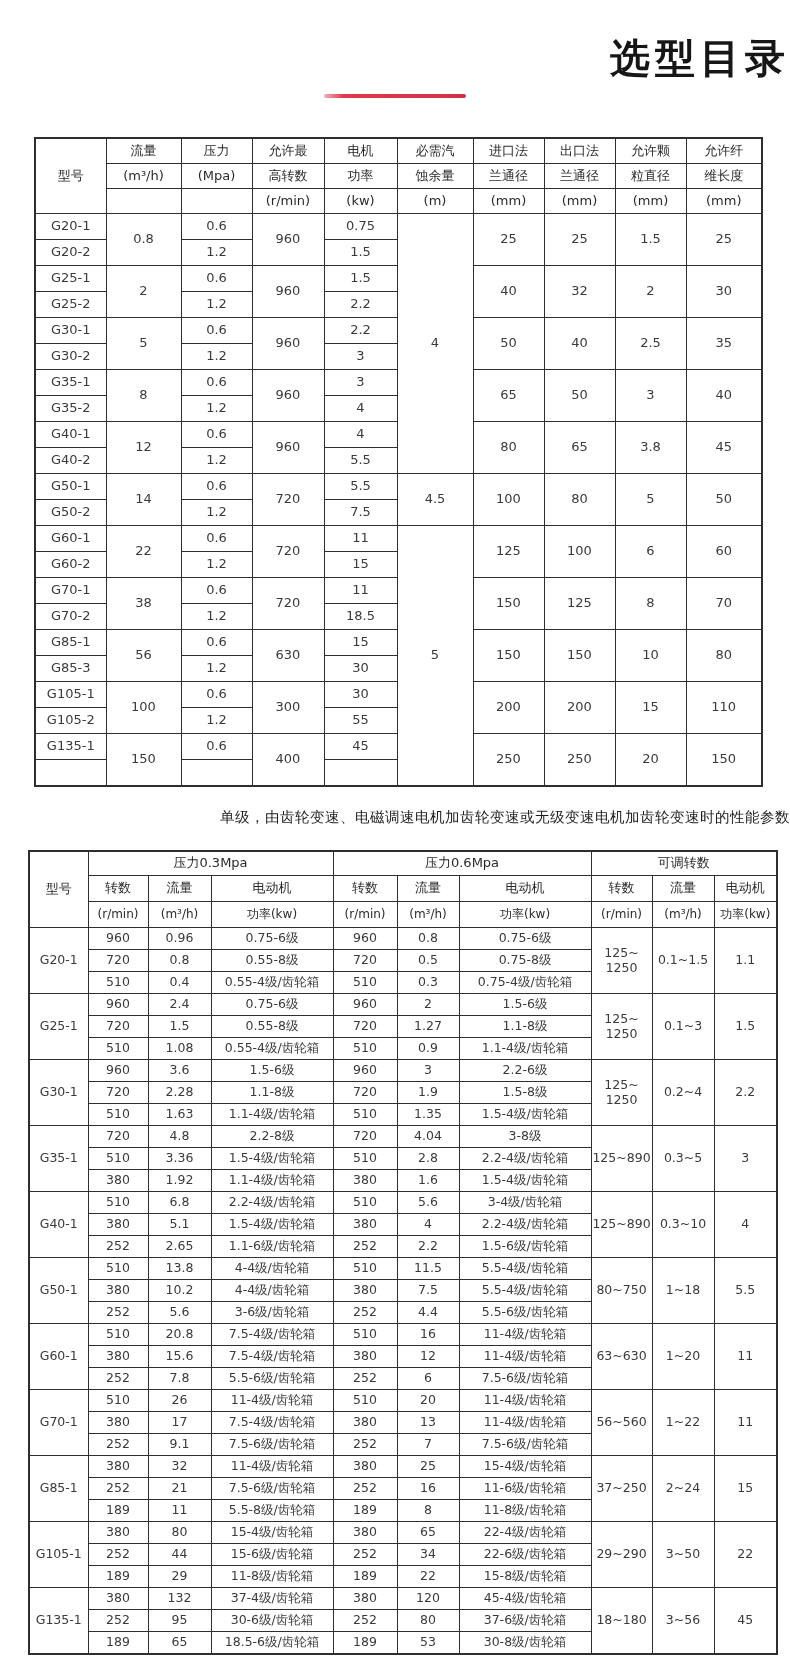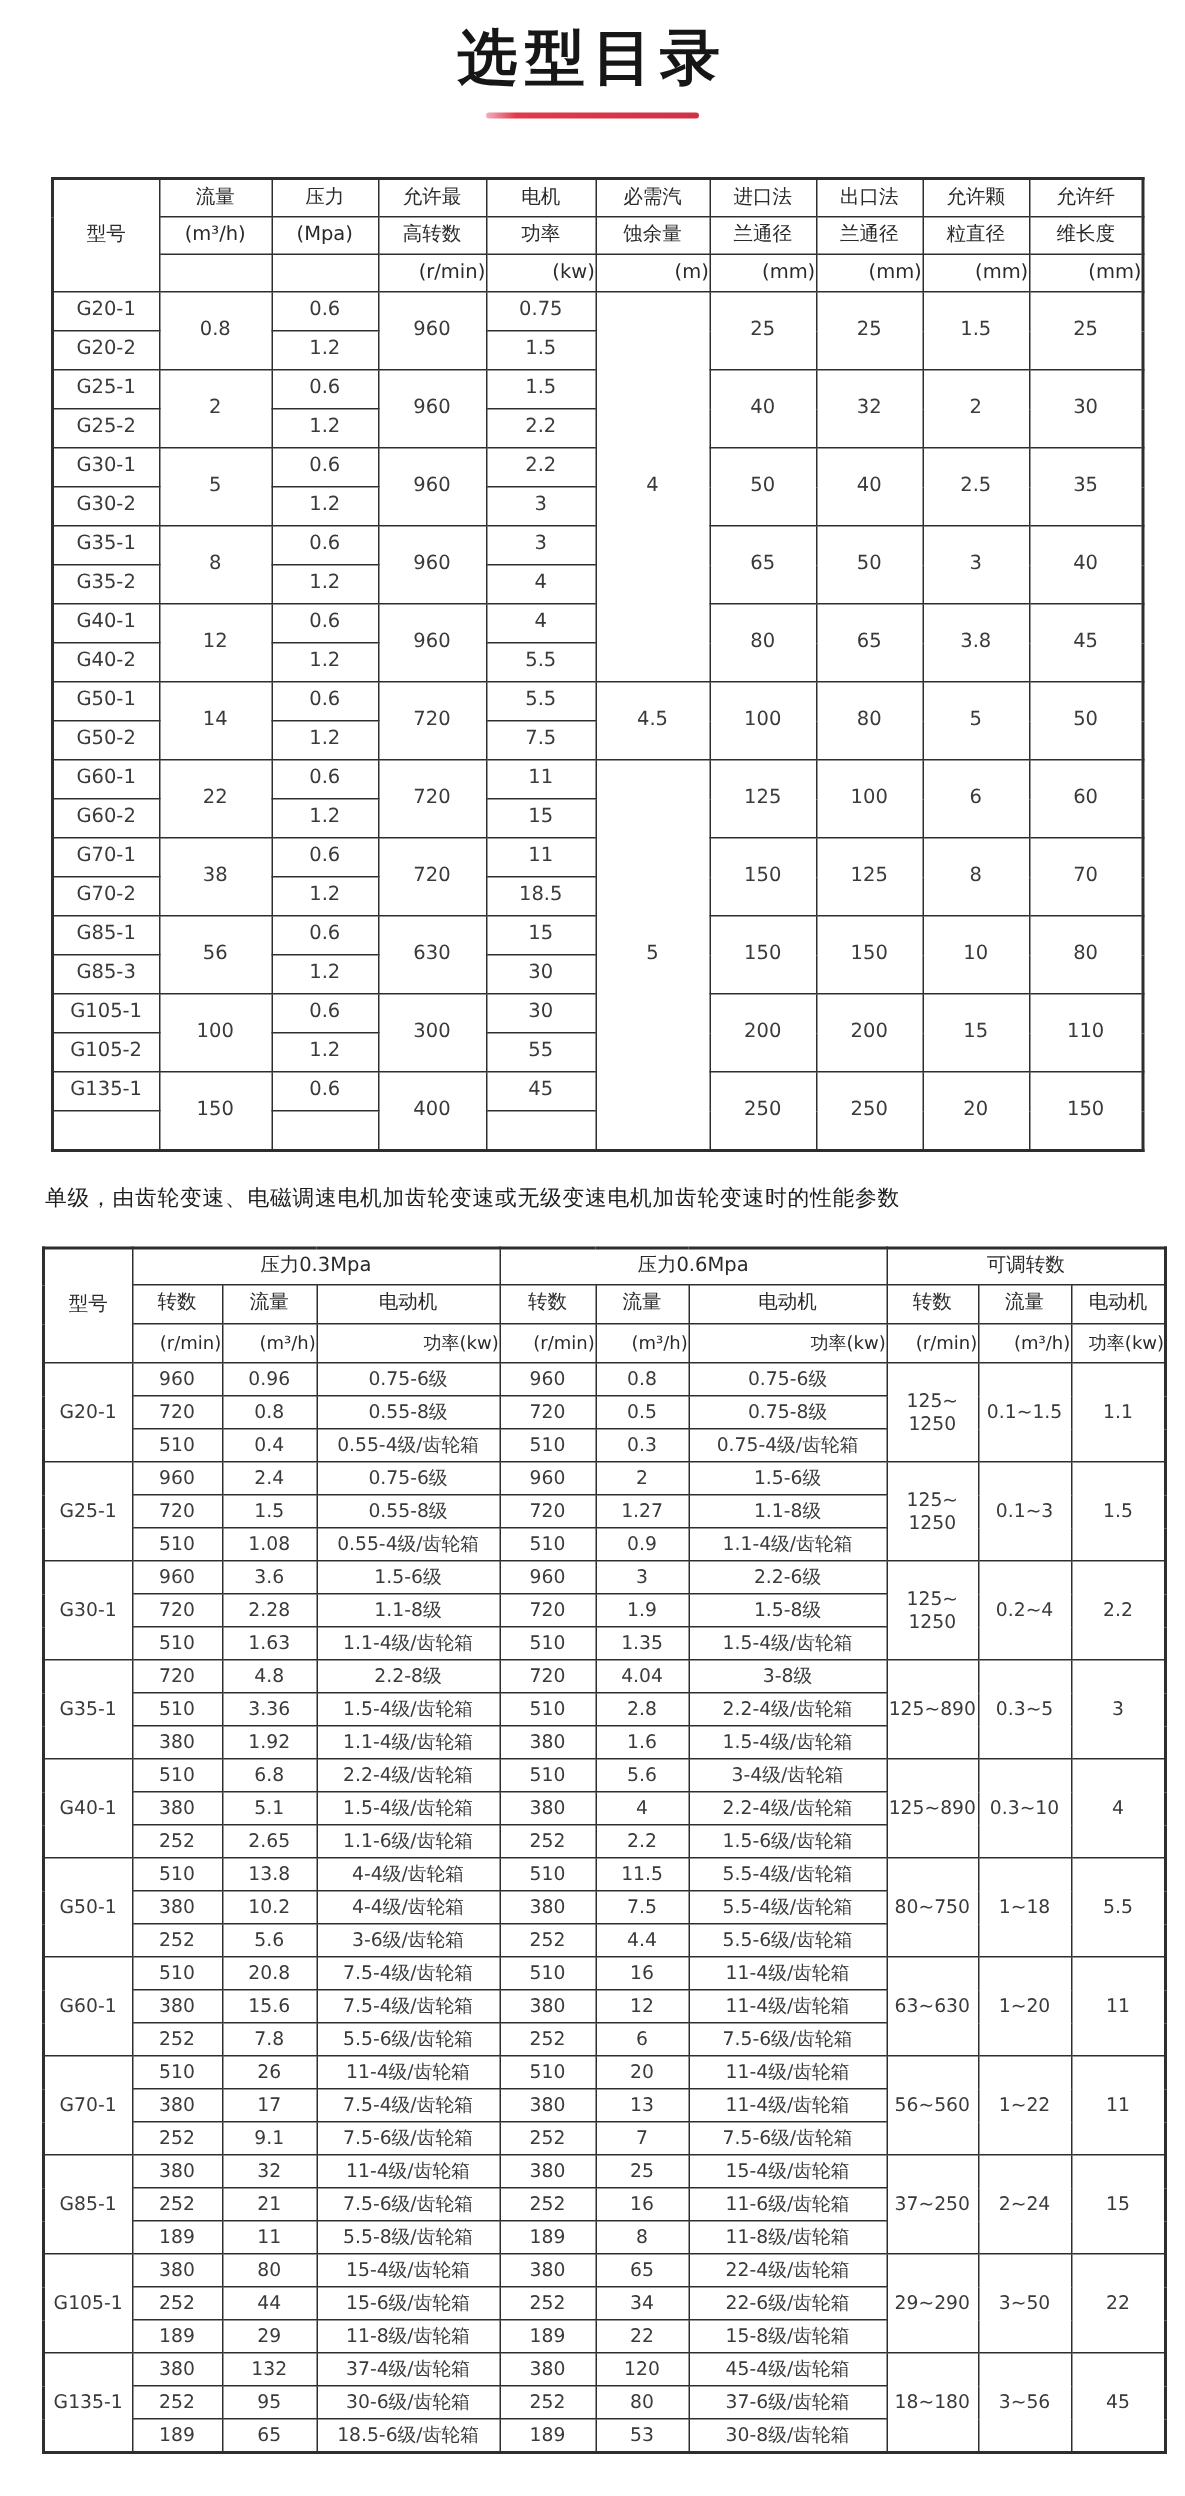--- a/index.html
+++ b/index.html
@@ -4,22 +4,22 @@
 <style>
   html,body { margin:0; padding:0; }
   body {
     width:790px; height:1664px;
     background:#ffffff;
     font-family:"DejaVu Sans","Liberation Sans",sans-serif;
     color:#333;
     overflow:hidden;
   }
   .title {
-    margin:0; padding-top:15px;
-    text-align:center;
+    margin:0; padding-top:34px;
+    text-align:right;
     font-size:40px; line-height:1.2;
     font-weight:bold; letter-spacing:5px;
     color:#161616;
   }
   .underline {
     width:142px; height:4px;
     margin:12px auto 0;
     background:linear-gradient(90deg,#f3aebc 0%,#e1394e 14%,#cf3245 100%);
     border-radius:2px;
   }
@@ -39,26 +39,27 @@
   }
   #t1 { margin:39px 0 0 34px; width:727px; }
   #t1 thead th { height:24px; font-size:13px; color:#2a2a2a; }
   #t1 tbody td { height:25px; font-size:13px; color:#3a3a3a; }
   #t2 { margin:23px 0 0 28px; width:748px; }
   #t2 thead th { font-size:13px; color:#2a2a2a; }
   #t2 thead tr.h1 th { height:23px; }
   #t2 thead tr.h2 th { height:25px; }
   #t2 thead tr.h3 th { height:25px; font-size:12px; }
   #t2 tbody td { height:21px; font-size:12.5px; color:#3a3a3a; }
-  .unit { font-size:12px;text-align:right; }
+  .unit { font-size:12px; }
   .note {
     margin:21px 0 0 30px;
     font-size:14.5px;
     color:#1d1d1d;
     letter-spacing:0.5px;
+    text-align:right;
   }
 </style>
 </head>
 <body>
 
 <h1 class="title">选型目录</h1>
 <div class="underline"></div>
 
 <table id="t1">
   <colgroup>

